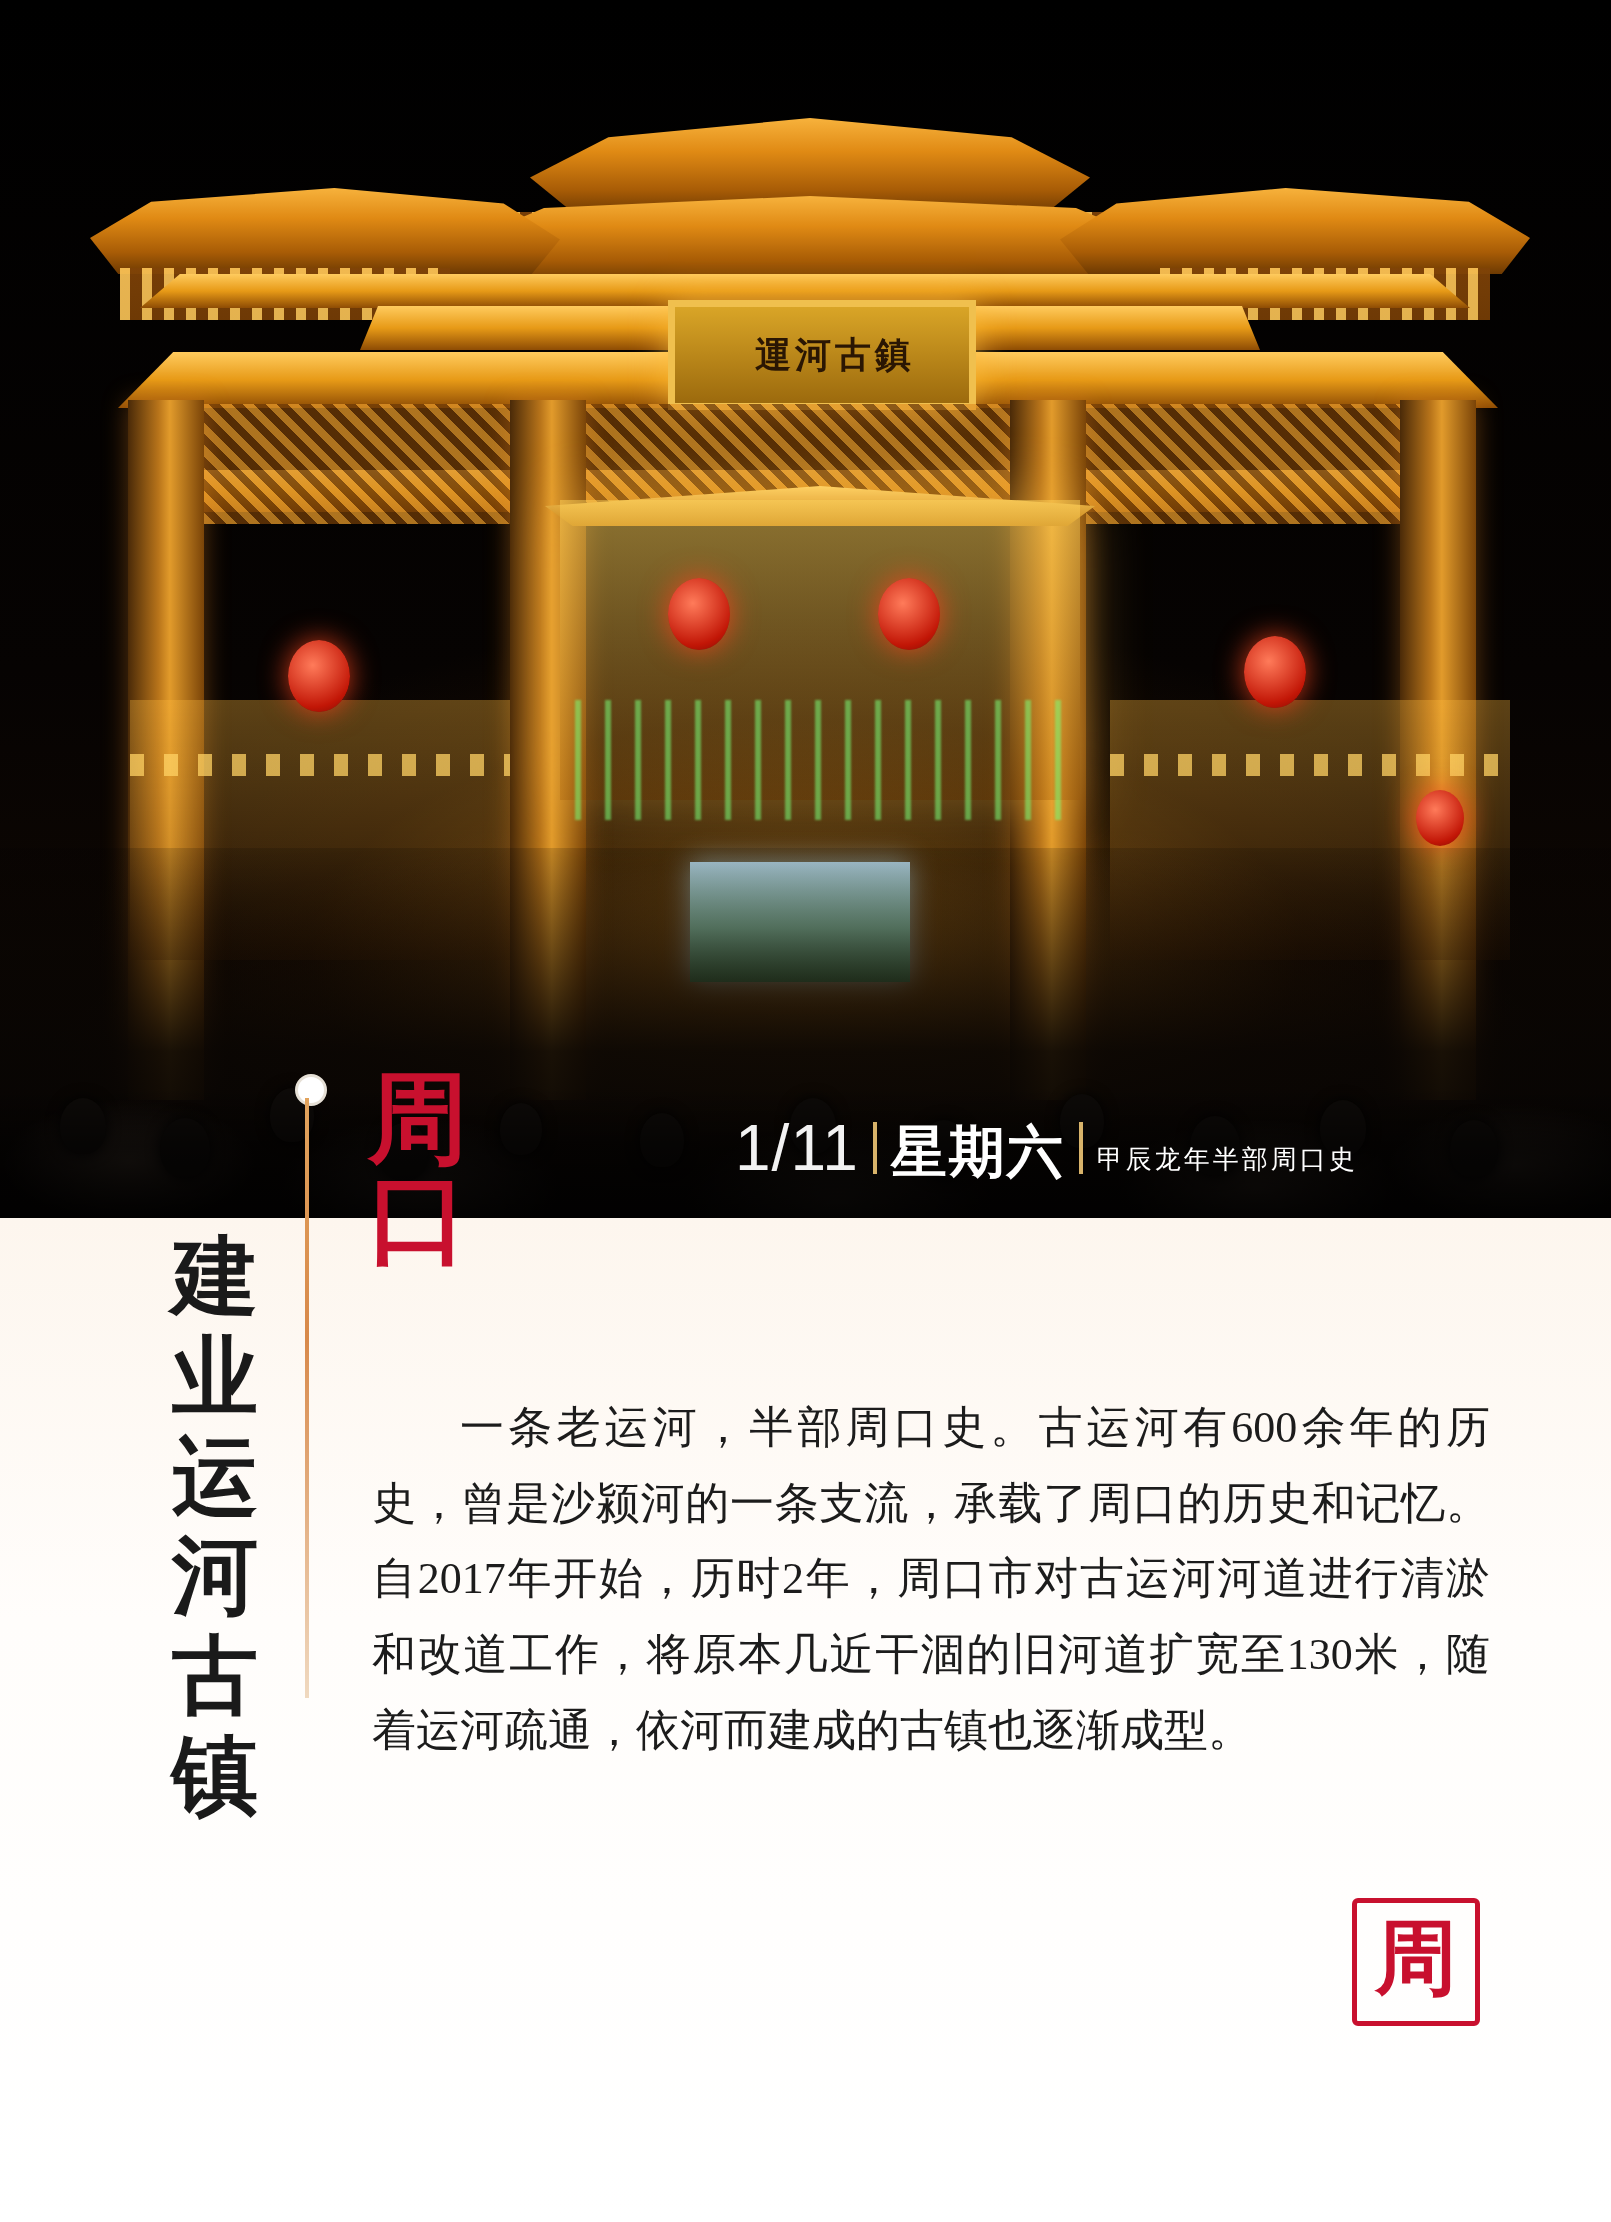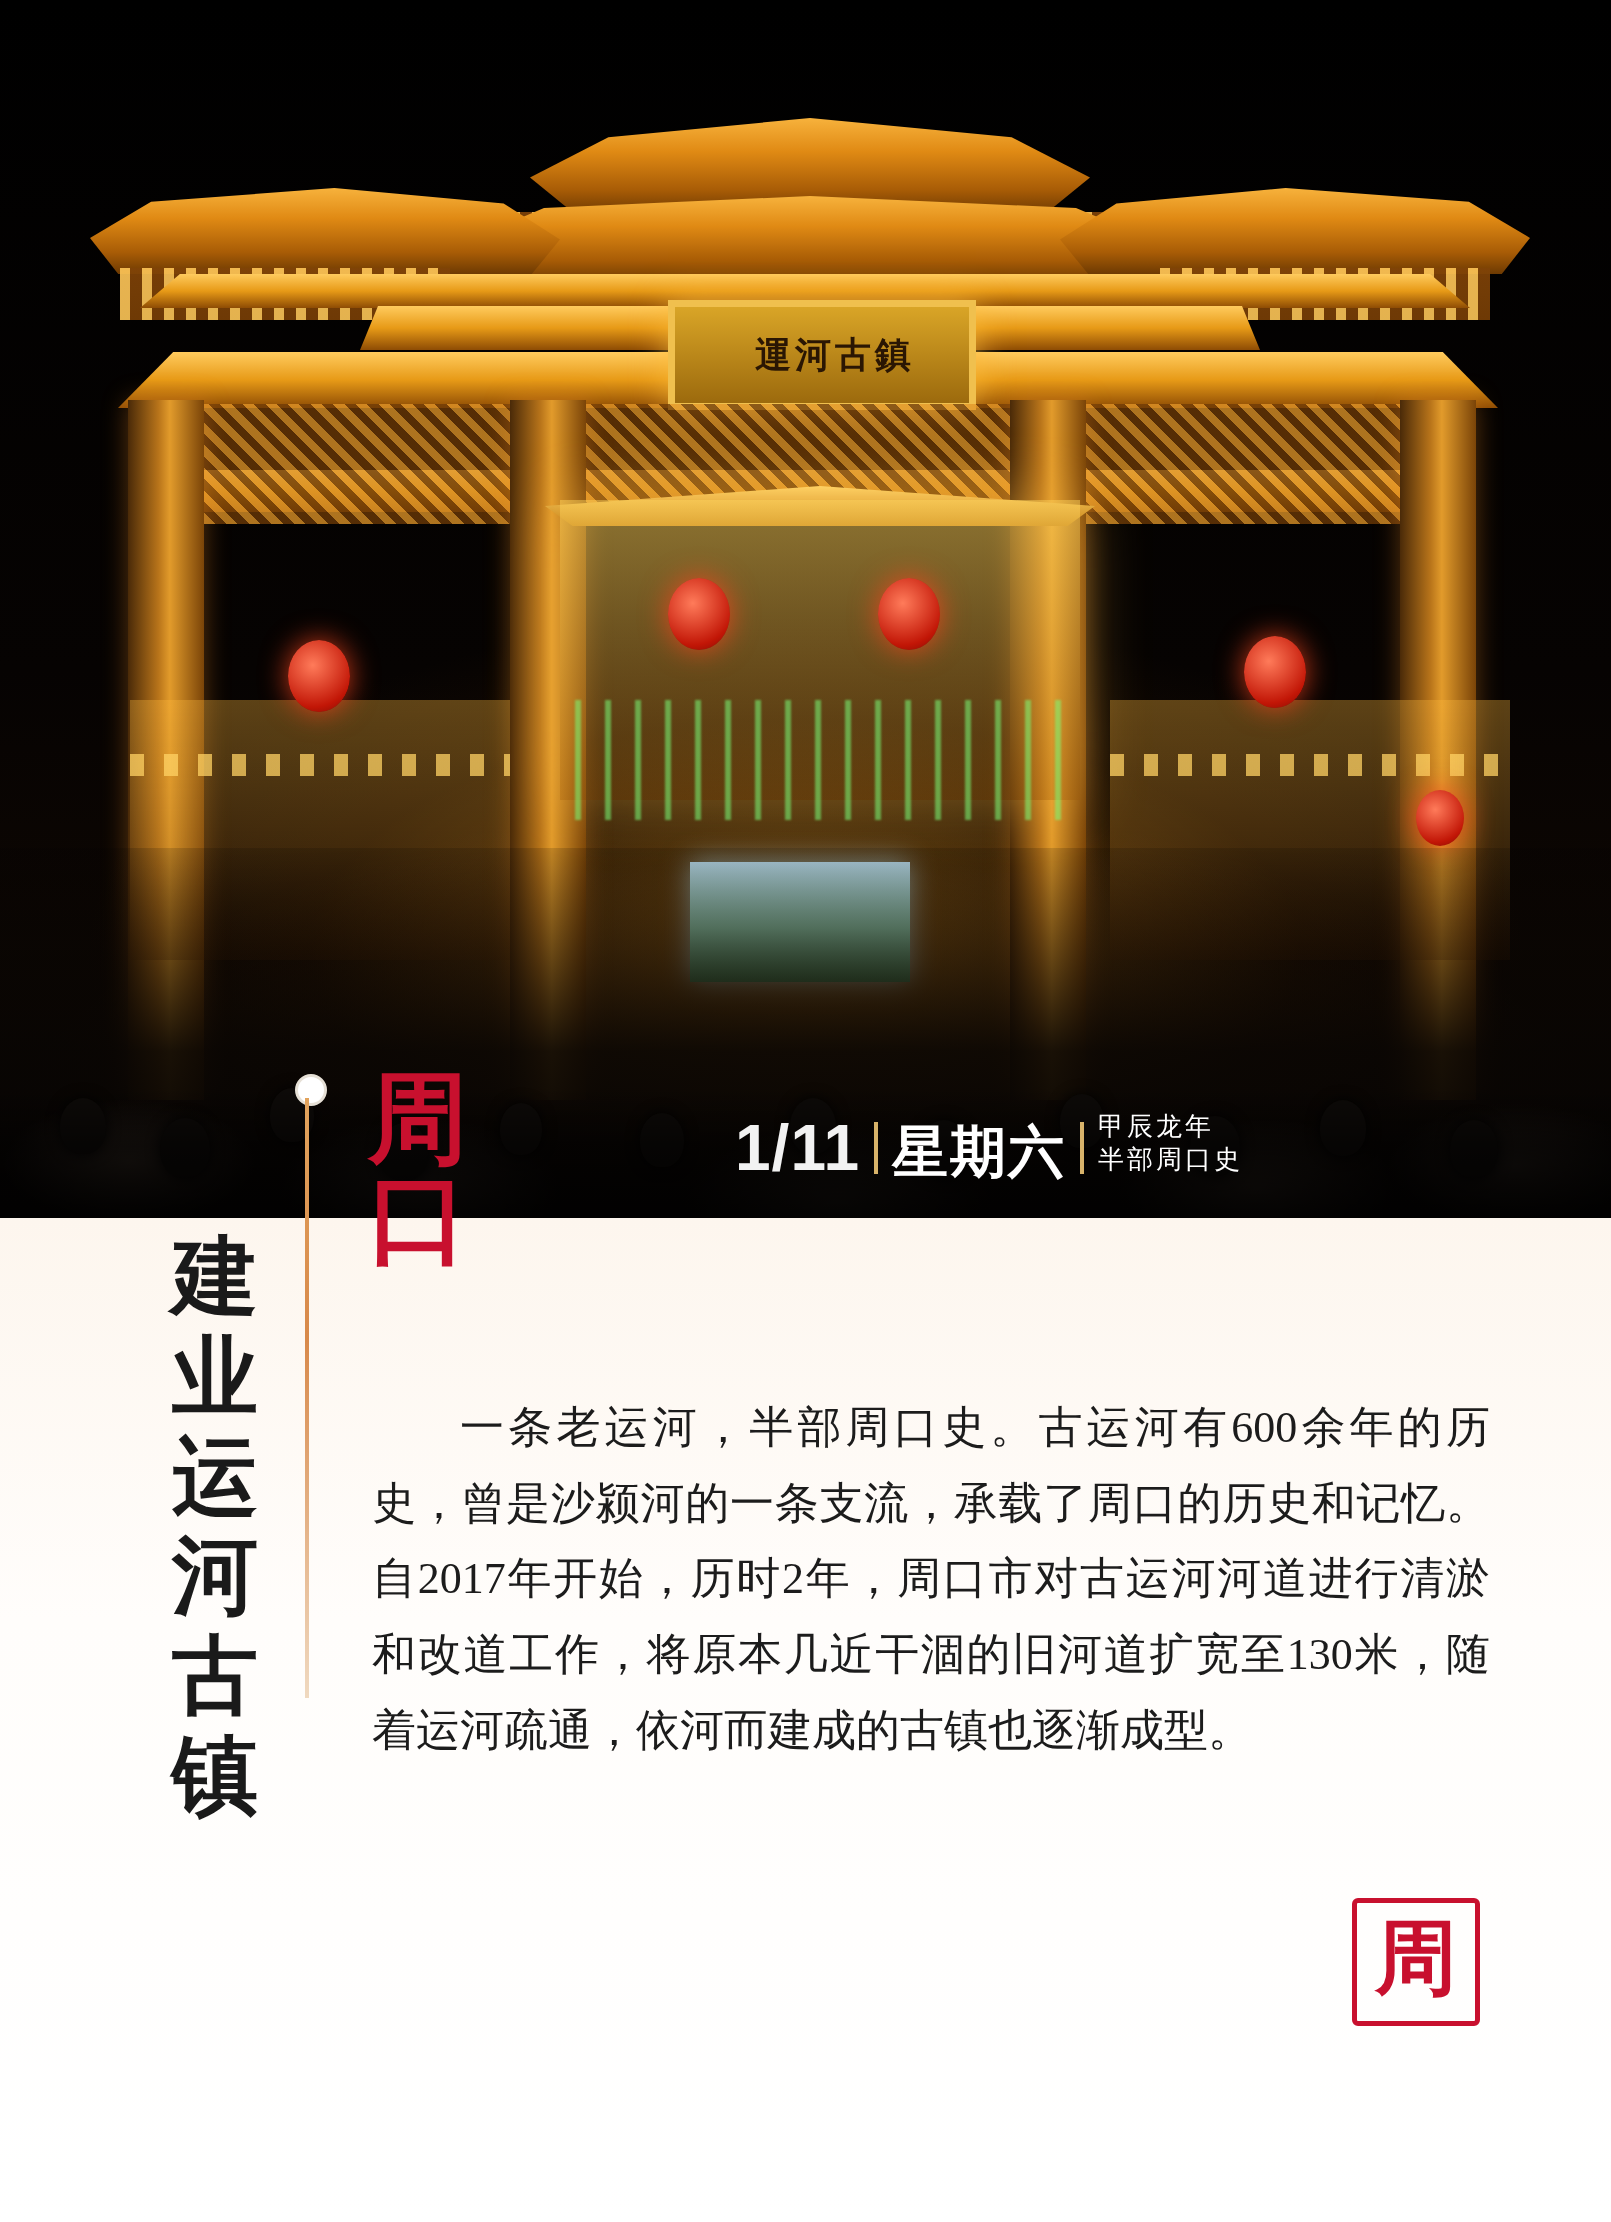--- a/index.html
+++ b/index.html
@@ -213,42 +213,41 @@
     left: 735px;
     bottom: 38px;
     display: flex;
     align-items: flex-end;
     gap: 10px;
     color: #ffffff;
   }
   .date-num {
     font-family: "Liberation Sans", sans-serif;
     font-size: 64px;
-    font-weight: bold;
+    font-weight: normal;
     letter-spacing: 1px;
     line-height: 1;
     color: #f2f2f2;
   }
   .vbar {
     width: 4px;
     height: 52px;
     background: #d8b36a;
     margin: 0 4px 6px 4px;
   }
   .weekday {
     font-family: "Liberation Serif", serif;
     font-size: 56px;
     font-weight: bold;
     line-height: 1;
     color: #ffffff;
     letter-spacing: 2px;
   }
   .lunar {
     display: flex;
-    flex-direction: column;
     justify-content: flex-end;
     line-height: 1.25;
     padding-bottom: 4px;
   }
   .lunar span {
     font-family: "Liberation Serif", serif;
     font-size: 26px;
     color: #ffffff;
     letter-spacing: 3px;
   }

